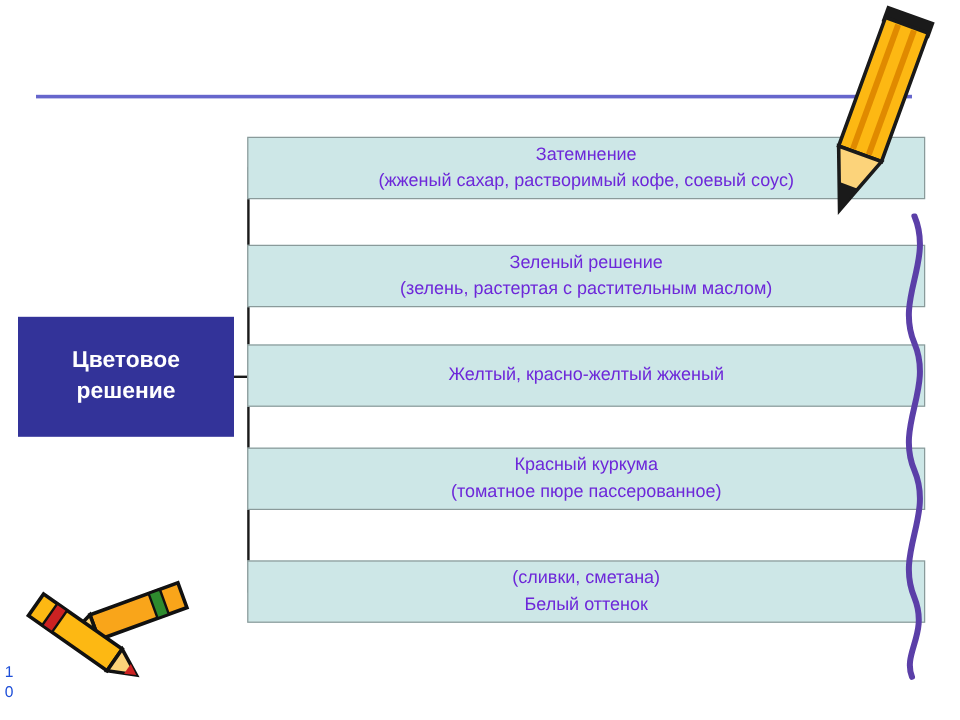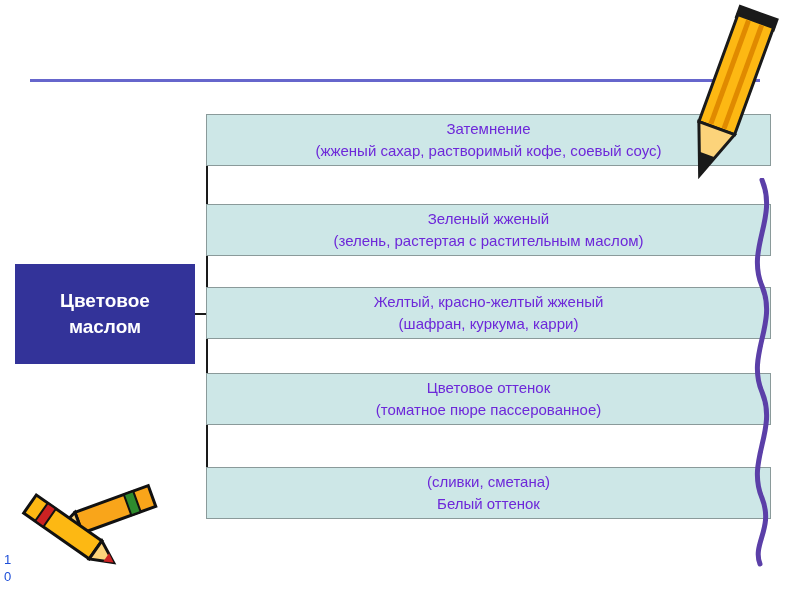--- a/index.html
+++ b/index.html
@@ -101,37 +101,36 @@
 
   <div class="line spine"></div>
   <div class="line title-connector"></div>
   <div class="line stub stub-1"></div>
   <div class="line stub stub-2"></div>
   <div class="line stub stub-3"></div>
   <div class="line stub stub-4"></div>
   <div class="line stub stub-5"></div>
 
   <div class="title-box">
-    <span>Цветовое маслом</span>
+    <span>Цветовое решение</span>
   </div>
 
   <div class="flow-box box-1">
     <div>Затемнение</div>
     <div>(жженый сахар, растворимый кофе, соевый соус)</div>
   </div>
   <div class="flow-box box-2">
-    <div>Зеленый жженый</div>
+    <div>Зеленый решение</div>
     <div>(зелень, растертая с растительным маслом)</div>
   </div>
   <div class="flow-box box-3">
     <div>Желтый, красно-желтый жженый</div>
-    <div>(шафран, куркума, карри)</div>
   </div>
   <div class="flow-box box-4">
-    <div>Цветовое оттенок</div>
+    <div>Красный куркума</div>
     <div>(томатное пюре пассерованное)</div>
   </div>
   <div class="flow-box box-5">
     <div>(сливки, сметана)</div>
     <div>Белый оттенок</div>
   </div>
 
   <div class="pencil-art">
     <svg width="130" height="200" viewBox="0 0 130 200">
       <g transform="rotate(20 65 100)">

